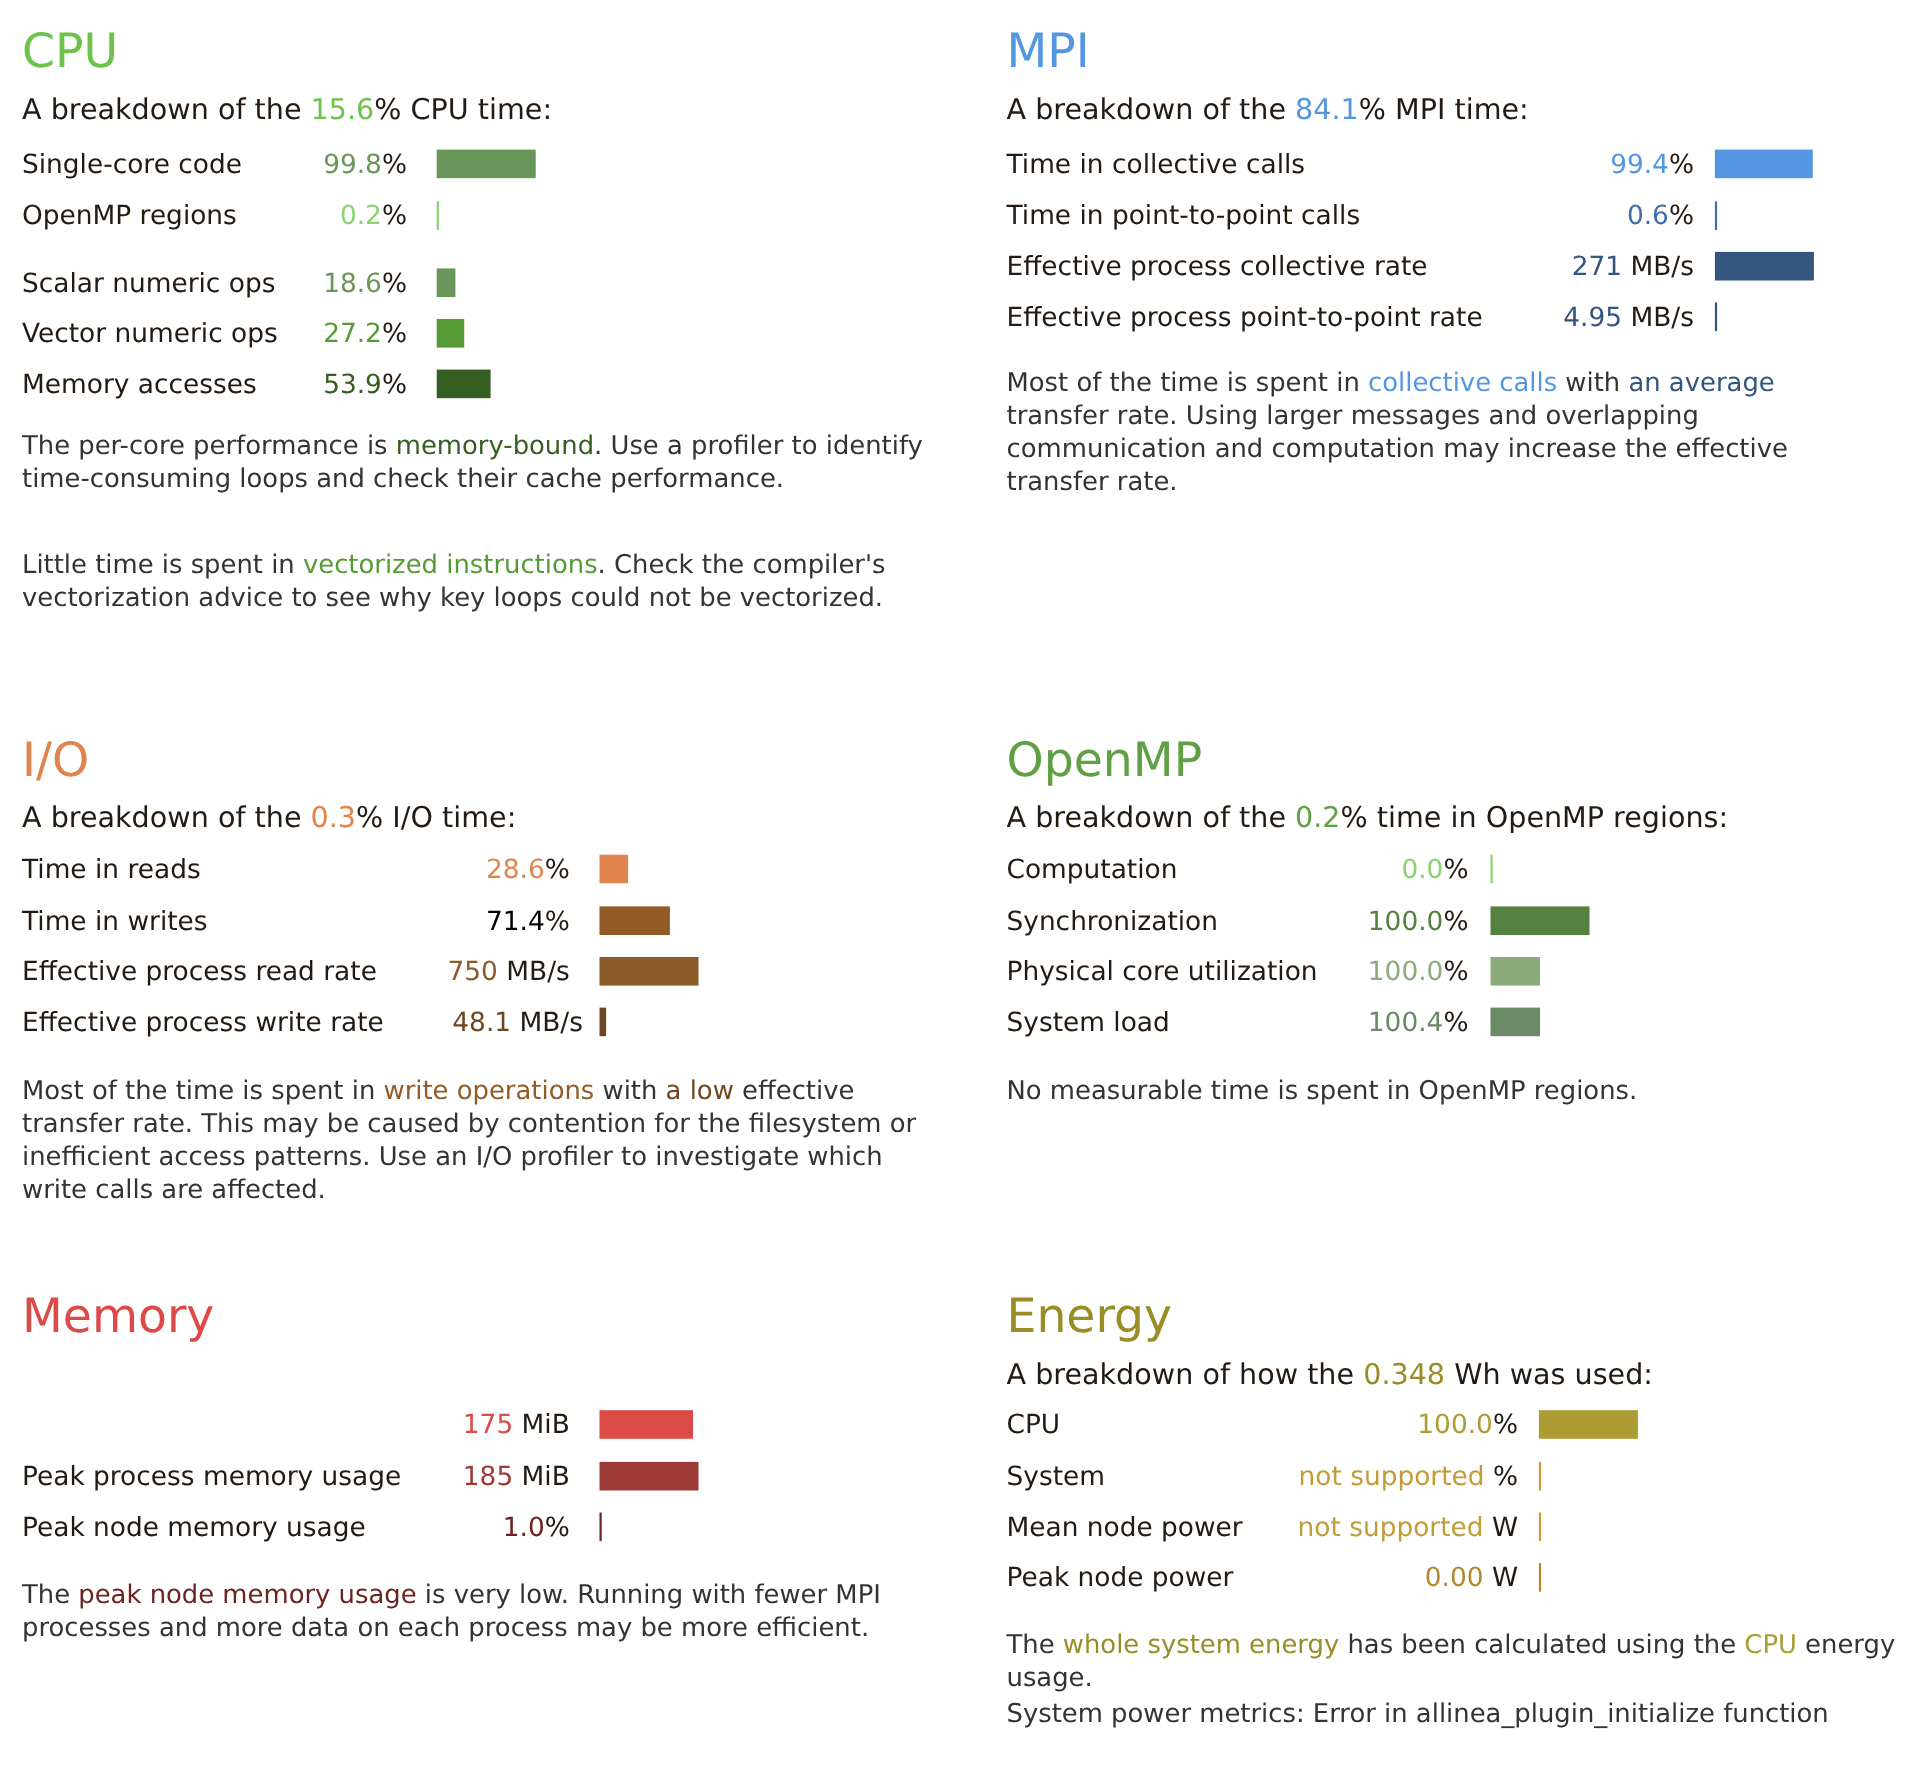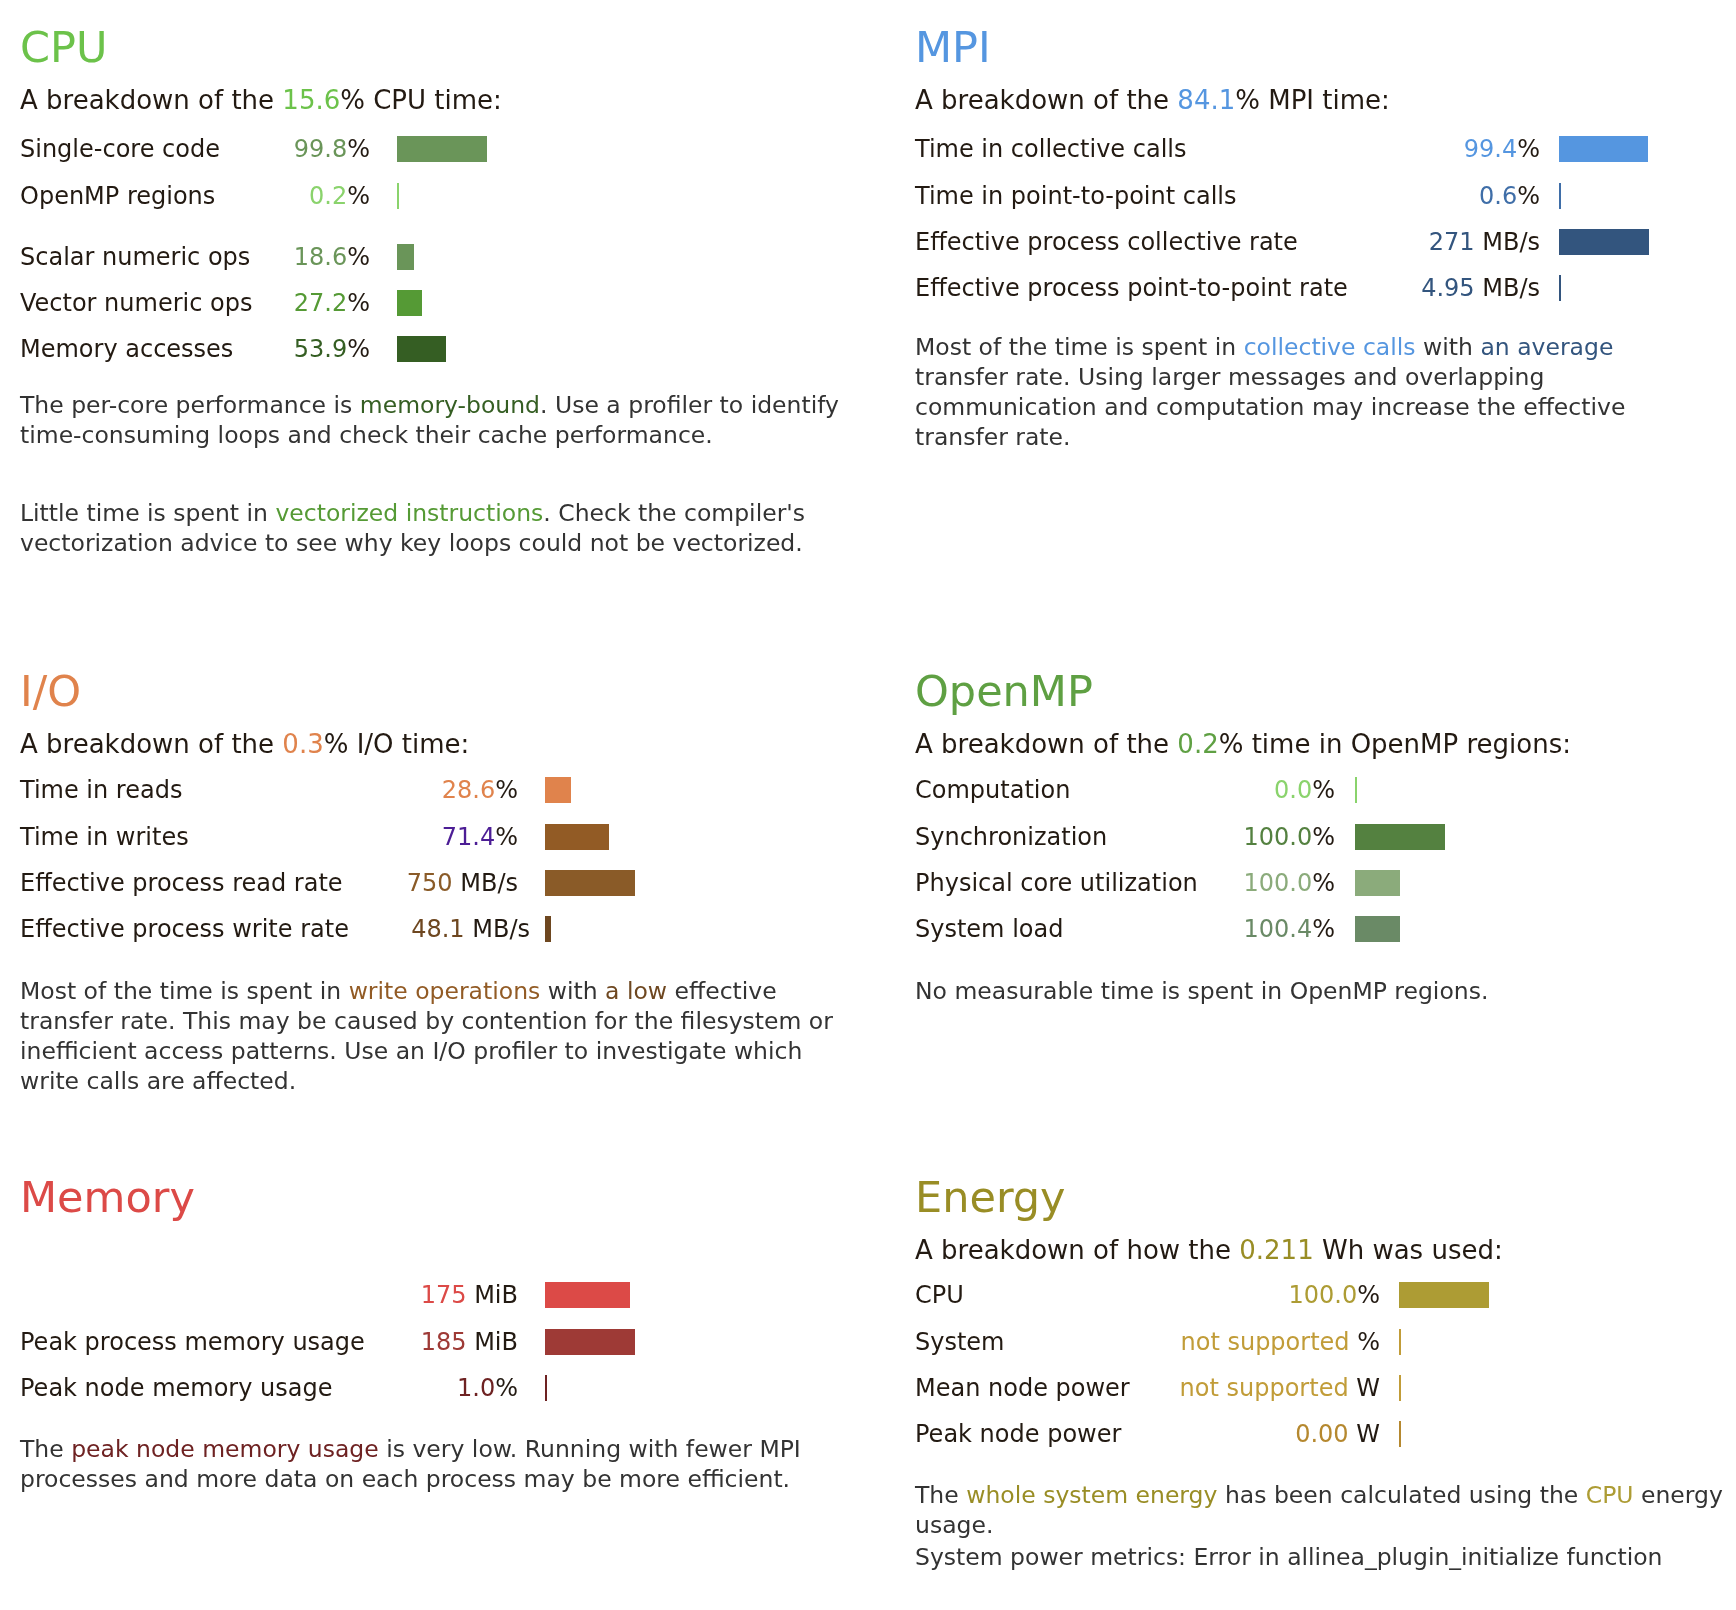--- a/index.html
+++ b/index.html
@@ -94,21 +94,21 @@
     <span>A breakdown of the </span><span style="color:#e0834c;">0.3</span><span>% I/O time:</span>
   </div>
   <div class="rows">
       <div class="row" style="top: 101px; width: 625px;">
         <span class="label">Time in reads</span>
         <span class="value" style="right: 127px;"><span style="color: rgb(224, 131, 76);">28.6</span><span class="unit" style="white-space: pre;">%</span></span>
         <span class="bar" style="left: 525px; width: 26px; background: rgb(224, 131, 76);"></span>
       </div>
       <div class="row" style="top: 148px; width: 625px;">
         <span class="label">Time in writes</span>
-        <span class="value" style="right: 127px;"><span style="color: #4c1d95;">71.4</span><span class="unit" style="white-space: pre;">%</span></span>
+        <span class="value" style="right: 127px;"><span style="color: #000000;">71.4</span><span class="unit" style="white-space: pre;">%</span></span>
         <span class="bar" style="left: 525px; width: 64px; background: rgb(146, 91, 37);"></span>
       </div>
       <div class="row" style="top: 194px; width: 625px;">
         <span class="label">Effective process read rate</span>
         <span class="value" style="right: 127px;"><span style="color: rgb(138, 91, 40);">750</span><span class="unit" style="white-space: pre;"> MB/s</span></span>
         <span class="bar" style="left: 525px; width: 90px; background: rgb(138, 91, 40);"></span>
       </div>
       <div class="row" style="top: 240px; width: 625px;">
         <span class="label">Effective process write rate</span>
         <span class="value" style="right: 115px;"><span style="color: rgb(110, 71, 32);">48.1</span><span class="unit" style="white-space: pre;"> MB/s</span></span>
@@ -171,21 +171,21 @@
       </div>
     </div>
   <div class="paras">
       <p class="para" style="top: 262px; width: 840px;"><span>The </span><span style="color: rgb(110, 34, 34);">peak node memory usage</span><span> is very low. Running with fewer MPI processes and more data on each process may be more efficient.</span></p>
     </div>
 </div>
 
 <div class="section" style="left:915px; top:1172px; width:810px;">
   <h2 class="h" style="color:#998d25;">Energy</h2>
   <div class="lead" style="top:62px;">
-    <span>A breakdown of how the </span><span style="color:#998d25;">0.211</span><span> Wh was used:</span>
+    <span>A breakdown of how the </span><span style="color:#998d25;">0.348</span><span> Wh was used:</span>
   </div>
   <div class="rows">
       <div class="row" style="top: 100px; width: 584px;">
         <span class="label">CPU</span>
         <span class="value" style="right: 119px;"><span style="color: rgb(173, 156, 52);">100.0</span><span class="unit" style="white-space: pre;">%</span></span>
         <span class="bar" style="left: 484px; width: 90px; background: rgb(173, 156, 52);"></span>
       </div>
       <div class="row" style="top: 147px; width: 584px;">
         <span class="label">System</span>
         <span class="value" style="right: 119px;"><span style="color: rgb(193, 156, 56);">not supported</span><span class="unit" style="white-space: pre;"> %</span></span>

